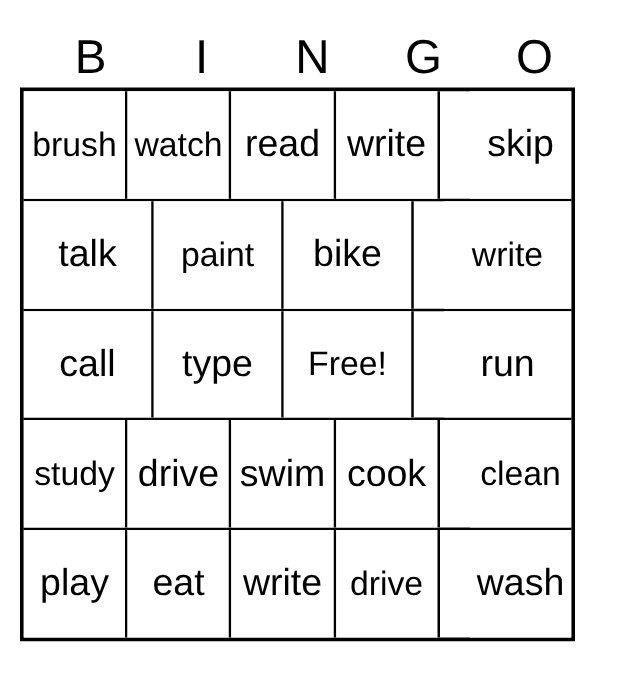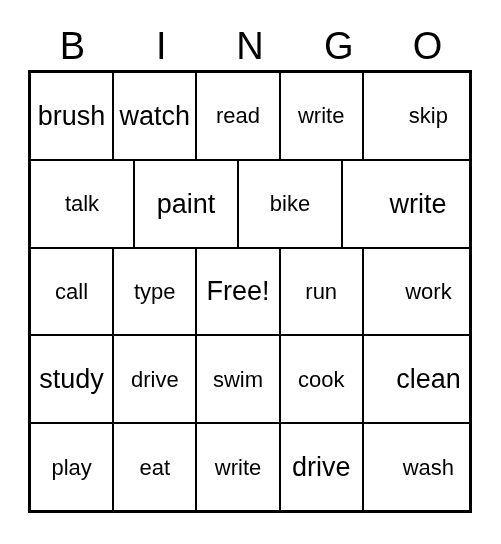--- a/index.html
+++ b/index.html
@@ -40,21 +40,21 @@
     font-size: 38px;
     line-height: 1;
     font-weight: 400;
     letter-spacing: 0;
     color: #000000;
   }
 
   
   .grid {
     position: absolute;
-    left: 28px;
+    left: 16px;
     top: 70px;
     width: 444px;
     height: 443px;
     box-sizing: border-box;
     border: 3px solid #000000;
     display: flex;
     flex-direction: column;
     background: #ffffff;
   }
   .grid-row {
@@ -83,21 +83,21 @@
     margin-left: 24px;
   }
   .cell-text {
     font-size: 30px;
     line-height: 1.05;
     white-space: nowrap;
     color: #000000;
     display: block;
   }
   
-  .cell-text.len-sm { font-size: 22px; }
+  .cell-text.len-sm { font-size: 30px; }
   .cell-text.len-md { font-size: 27px; }
 </style>
 </head>
 <body>
 
 <div class="card">
 
   <div class="header-row">
     <div class="header-cell">B</div>
     <div class="header-cell">I</div>
@@ -147,23 +147,20 @@
         </div>
       <div class="cell">
           <span class="cell-text len-sm">type</span>
         </div>
       <div class="cell">
           <span class="cell-text len-md">Free!</span>
         </div>
       <div class="cell">
           <span class="cell-text len-sm">run</span>
         </div>
-      <div class="cell">
-          <span class="cell-text len-sm">work</span>
-        </div>
     </div>
 
     <div class="grid-row">
       <div class="cell">
           <span class="cell-text len-md">study</span>
         </div>
       <div class="cell">
           <span class="cell-text len-sm">drive</span>
         </div>
       <div class="cell">

